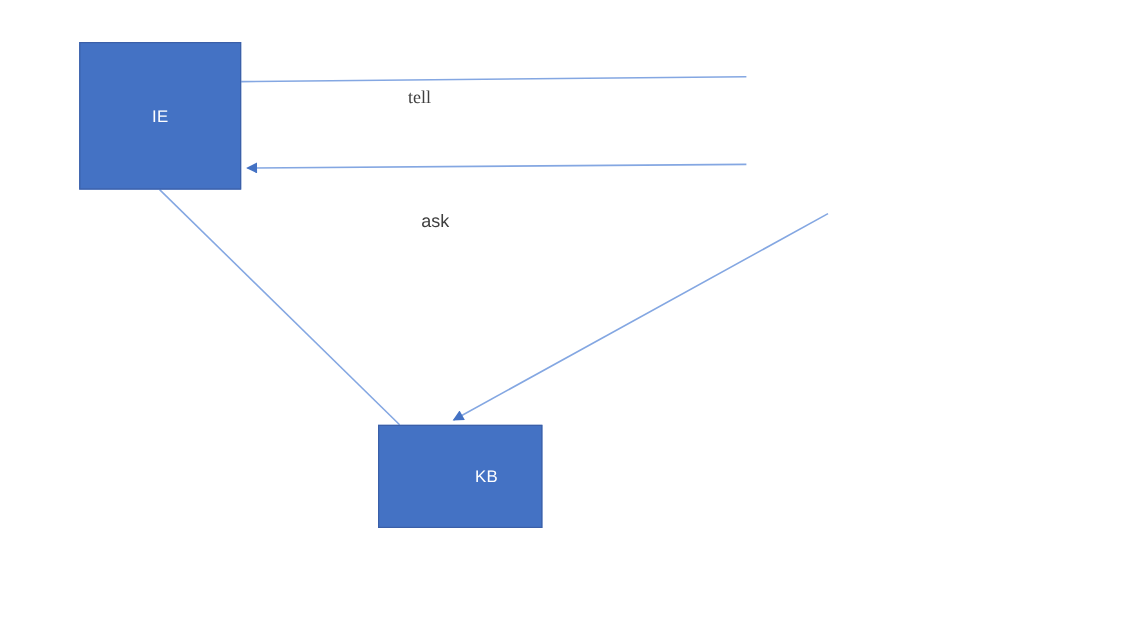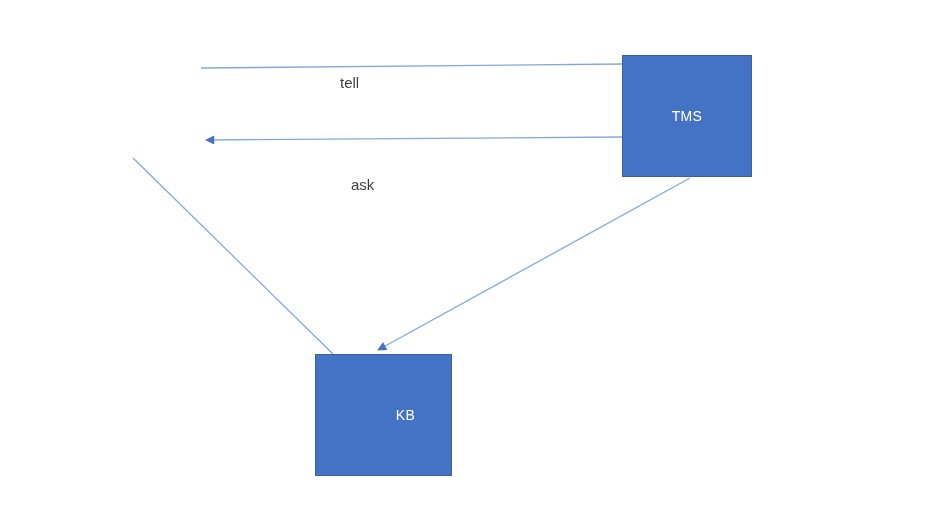--- a/index.html
+++ b/index.html
@@ -39,27 +39,27 @@
     align-items: center;
     justify-content: center;
   }
   .node-label {
     color: var(--node-text, #ffffff);
     font-size: 14px;
     letter-spacing: 0.3px;
   }
   #node-ie  { left: 66px;  top: 35px;  width: 135px; height: 123px; }
   #node-tms { left: 622px; top: 55px;  width: 130px; height: 122px; }
-  #node-kb  { left: 315px; top: 354px; width: 137px; height: 122px; padding-left: 44px; }
+  #node-kb  { left: 315px; top: 354px; width: 137px; height: 86px; padding-left: 44px; }
   .edge-label {
     position: absolute;
     color: var(--edge-label-text, #3f3f3f);
     font-size: 15px;
   }
-  #edge-label-tell { left: 340px; top: 74px; }
+  #edge-label-tell { left: 340px; top: 74px; font-family: Liberation Serif, serif; }
   #edge-label-ask  { left: 351px; top: 144px; margin-top: 32px; }
 </style>
 </head>
 <body>
 
 <div id="canvas">
 
   <svg id="connector-layer" width="945" height="532" viewBox="0 0 945 532" xmlns="http://www.w3.org/2000/svg">
     <defs>
       <marker id="arrow" viewBox="0 0 10 10" refX="9" refY="5" markerWidth="8.5" markerHeight="7" orient="auto">
@@ -69,24 +69,24 @@
 
     <line class="connector" x1="201" y1="68" x2="622" y2="64"></line>
 
     <line class="connector" x1="622" y1="137" x2="206" y2="140" marker-end="url(#arrow)"></line>
 
     <line class="connector" x1="133" y1="158" x2="333" y2="354"></line>
 
     <line class="connector" x1="690" y1="178" x2="378" y2="350" marker-end="url(#arrow)"></line>
   </svg>
 
+  <div class="node" id="node-ie">
+    <span class="node-label">IE</span>
+  </div>
 
-  <div class="node" id="node-tms">
-    <span class="node-label">TMS</span>
-  </div>
 
   <div class="node" id="node-kb">
     <span class="node-label">KB</span>
   </div>
 
   <div class="edge-label" id="edge-label-tell">tell</div>
 
   <div class="edge-label" id="edge-label-ask">ask</div>
 
 </div>

